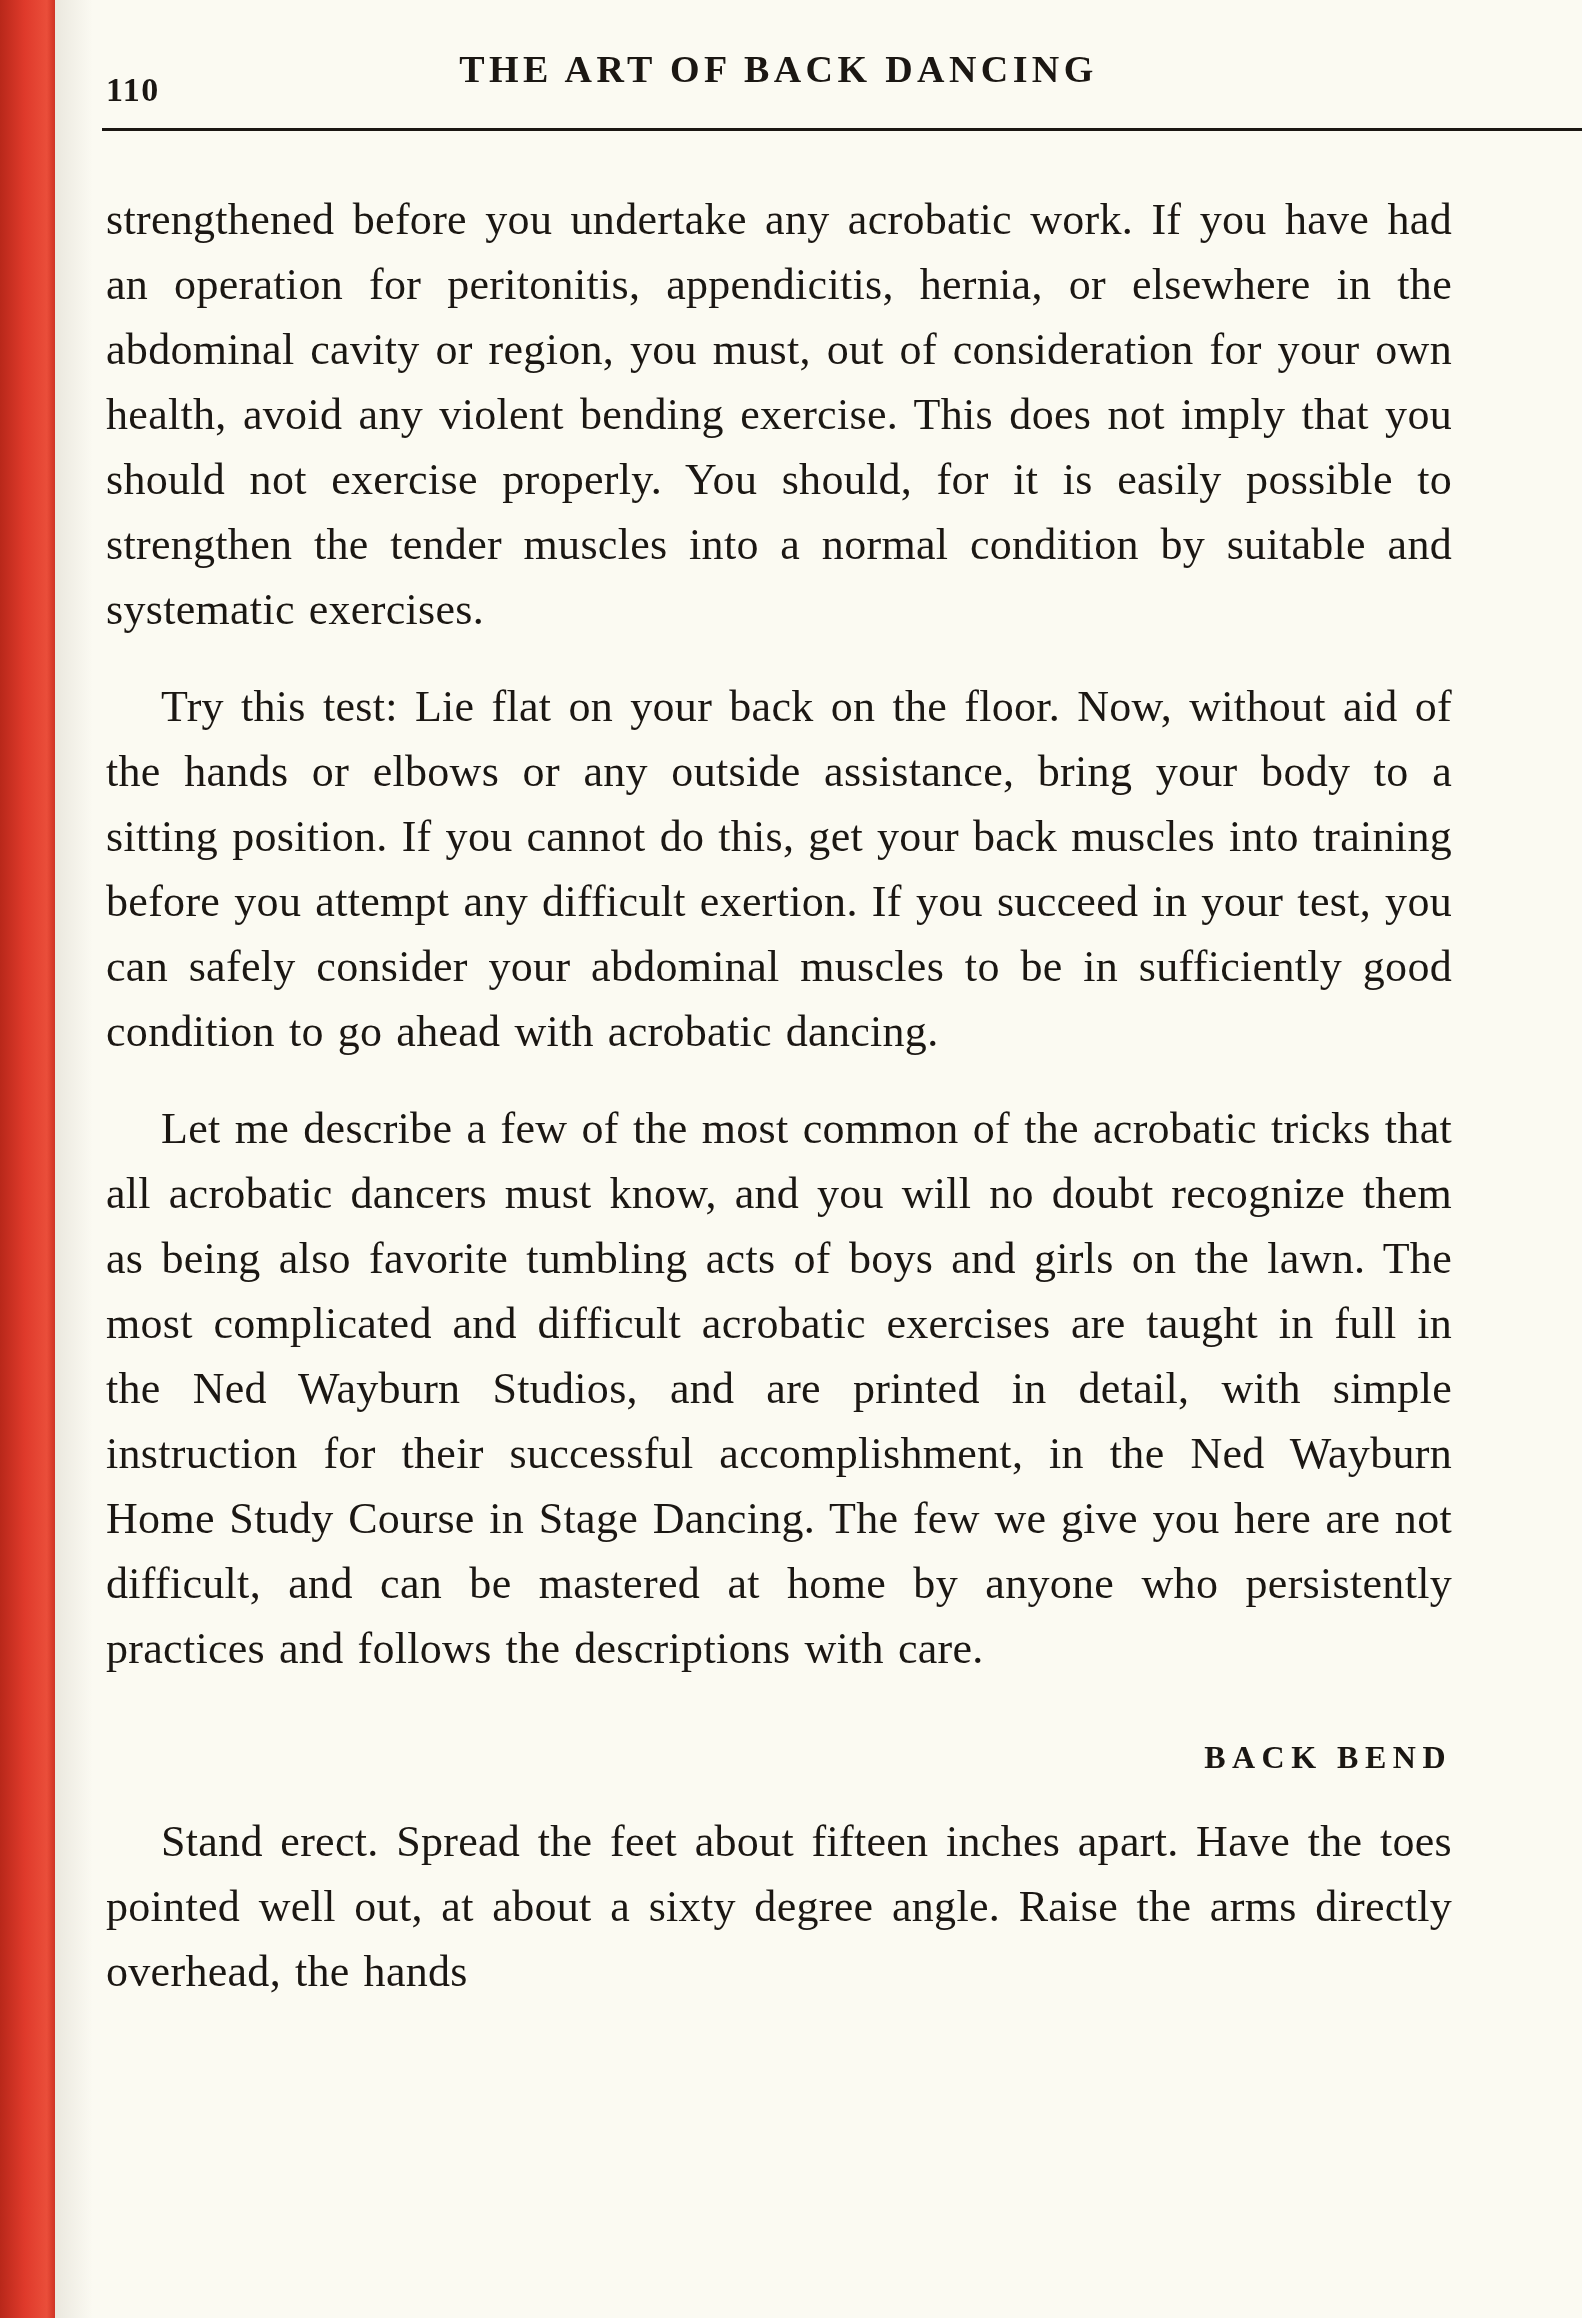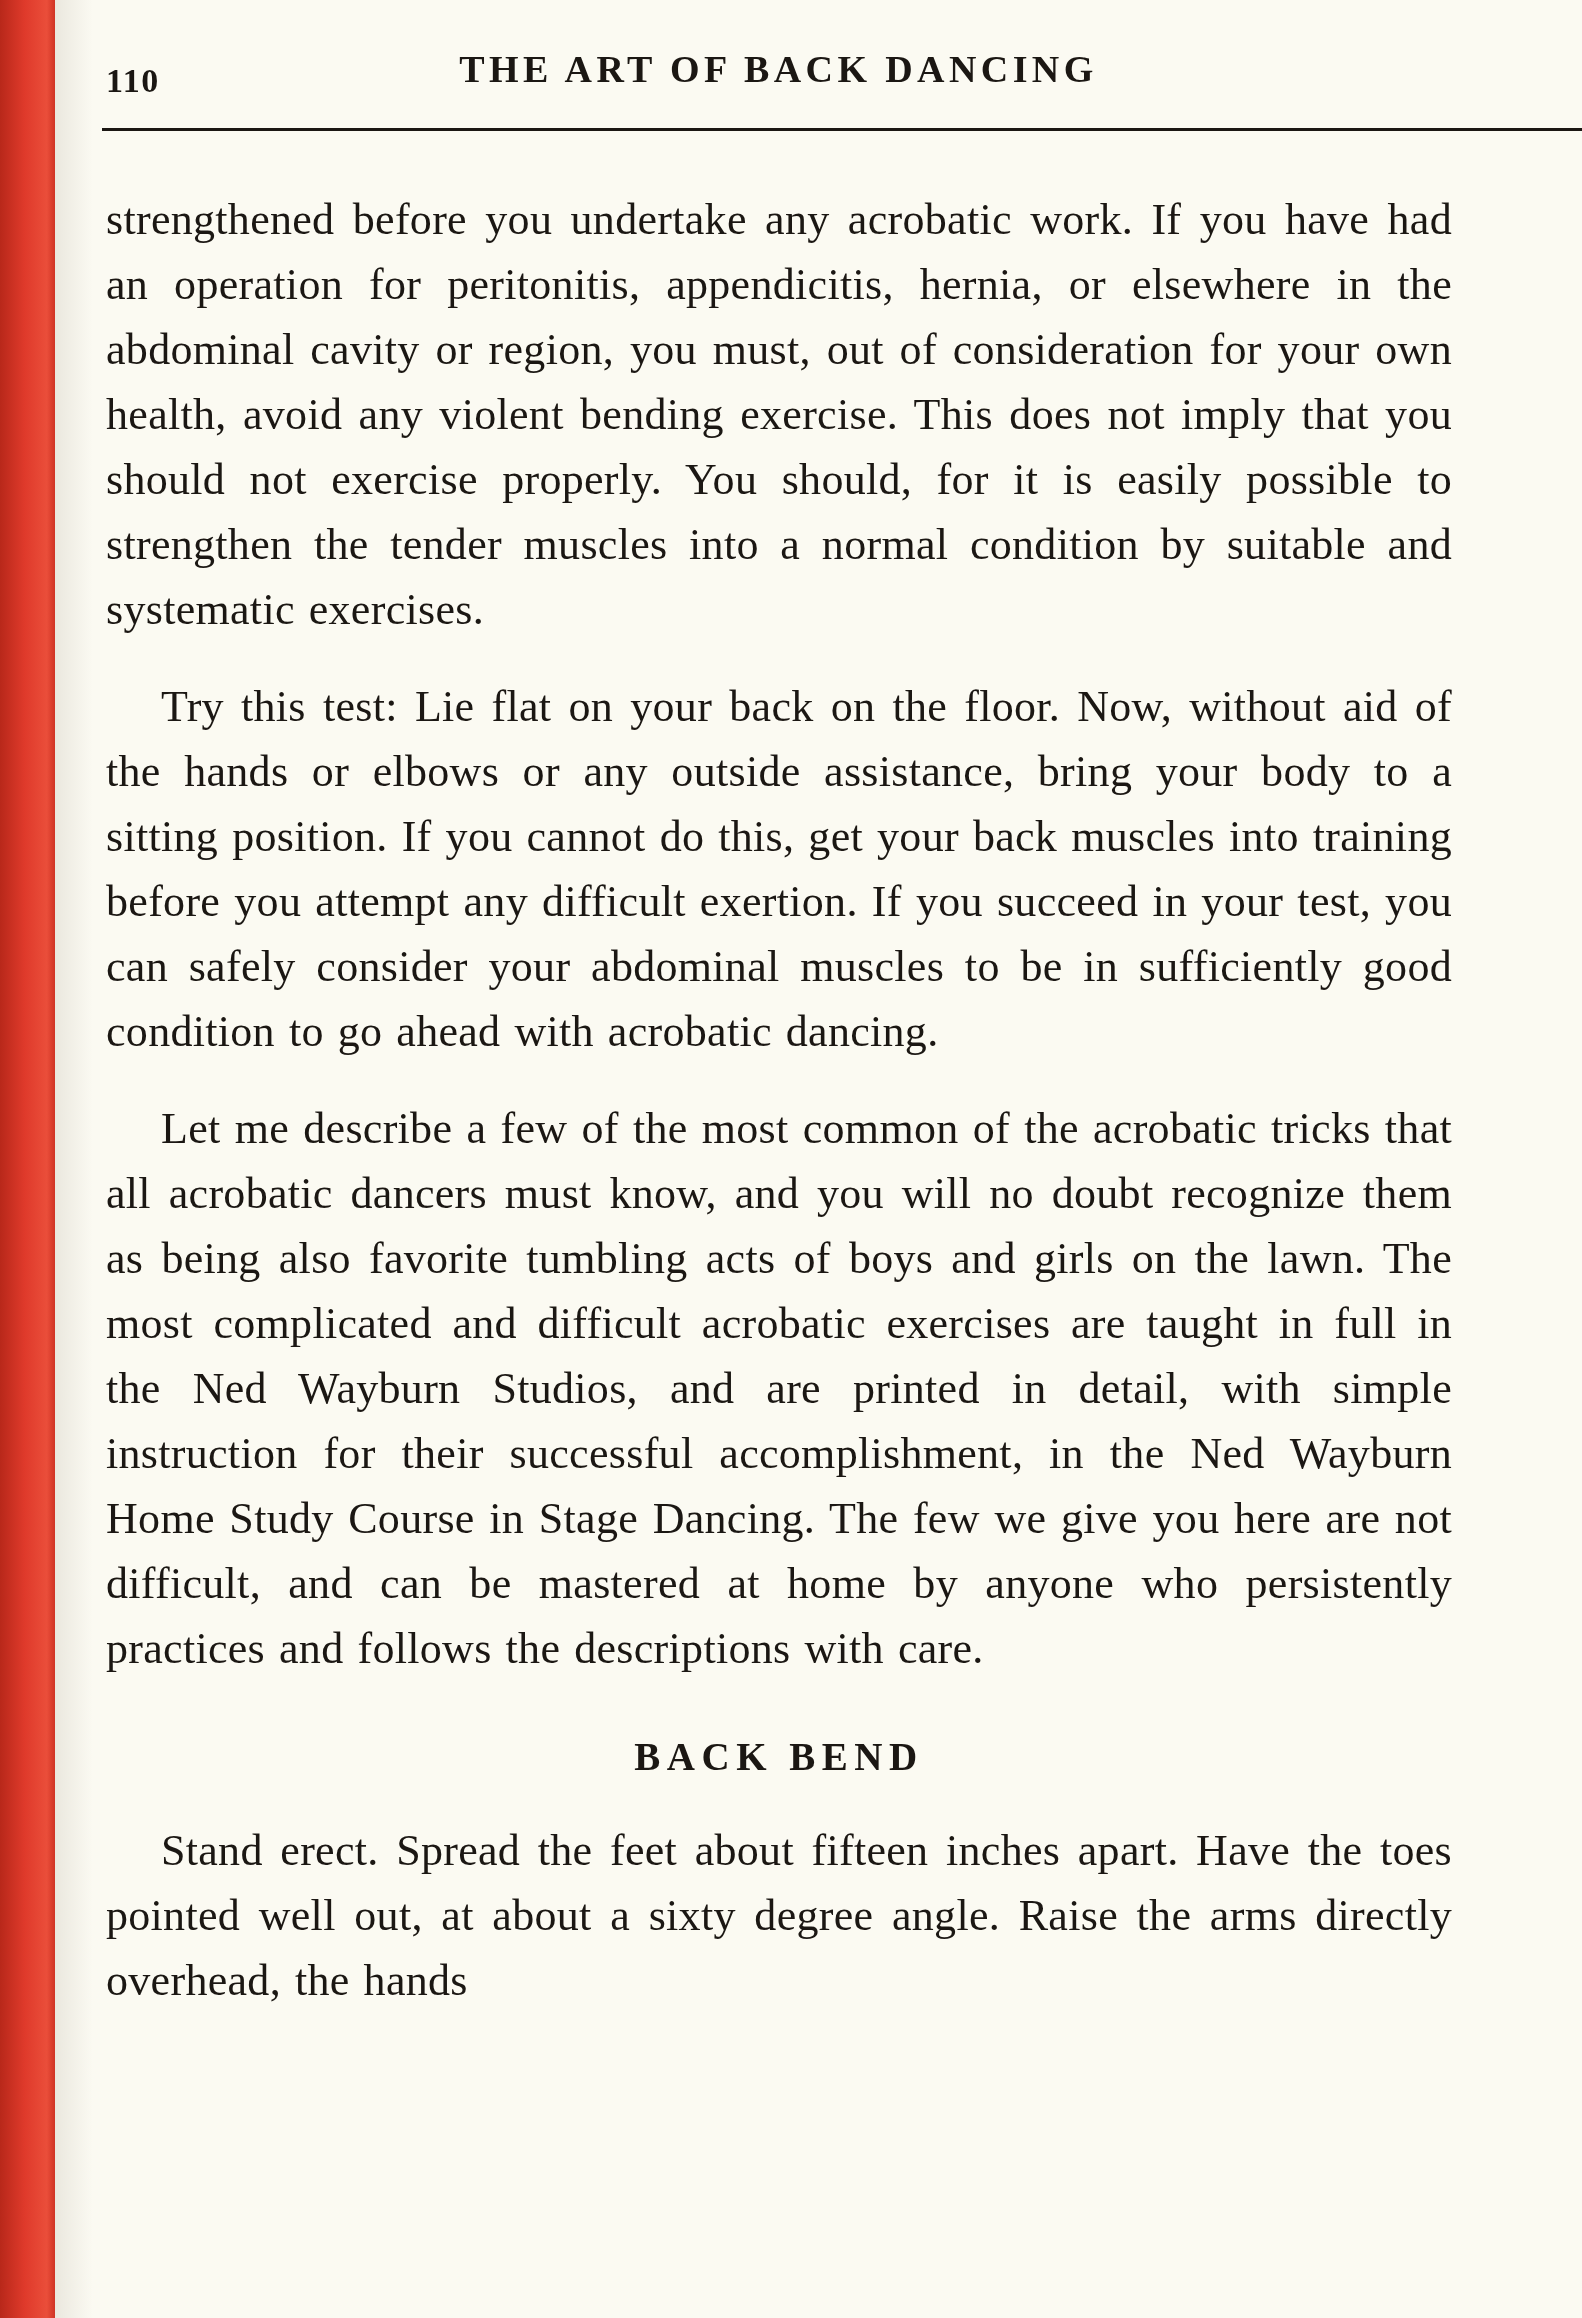--- a/index.html
+++ b/index.html
@@ -37,21 +37,21 @@
     width: 38px;
     background: linear-gradient(90deg, rgba(90,70,50,0.10), rgba(90,70,50,0));
   }
   .header-row {
     position: absolute;
     left: 106px; right: 132px; top: 47px;
     height: 71px;
   }
   .page-number {
     position: absolute;
-    left: 0; top: 15px;
+    left: 0; top: 24px;
     font-size: 34px;
     font-weight: bold;
     letter-spacing: 1.6px;
   }
   .running-title {
     position: absolute;
     left: 0; right: 0; top: 0;
     text-align: center;
     font-size: 38px;
     font-weight: bold;
@@ -73,23 +73,23 @@
   main.text-block p {
     margin: 0;
     font-size: 44px;
     line-height: 65px;
     text-align: justify;
     word-spacing: 2.7px;
     letter-spacing: 0.3px;
   }
   main.text-block p.indent { text-indent: 55px; margin-top: 32px; }
   h2.section-heading {
-    margin: 60px 0 45px 0;
-    text-align: center;
-    font-size: 39px;
+    margin: 60px 0 36px 0;
+    text-align: right;
+    font-size: 32px;
     font-weight: bold;
     letter-spacing: 6.5px;
     line-height: 32px;
   }
 </style>
 </head>
 <body>
 
 <div class="page">
 

